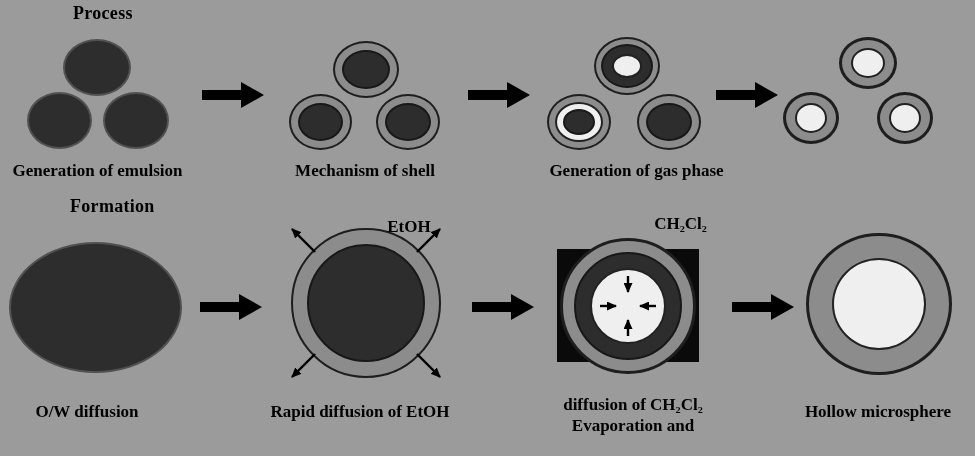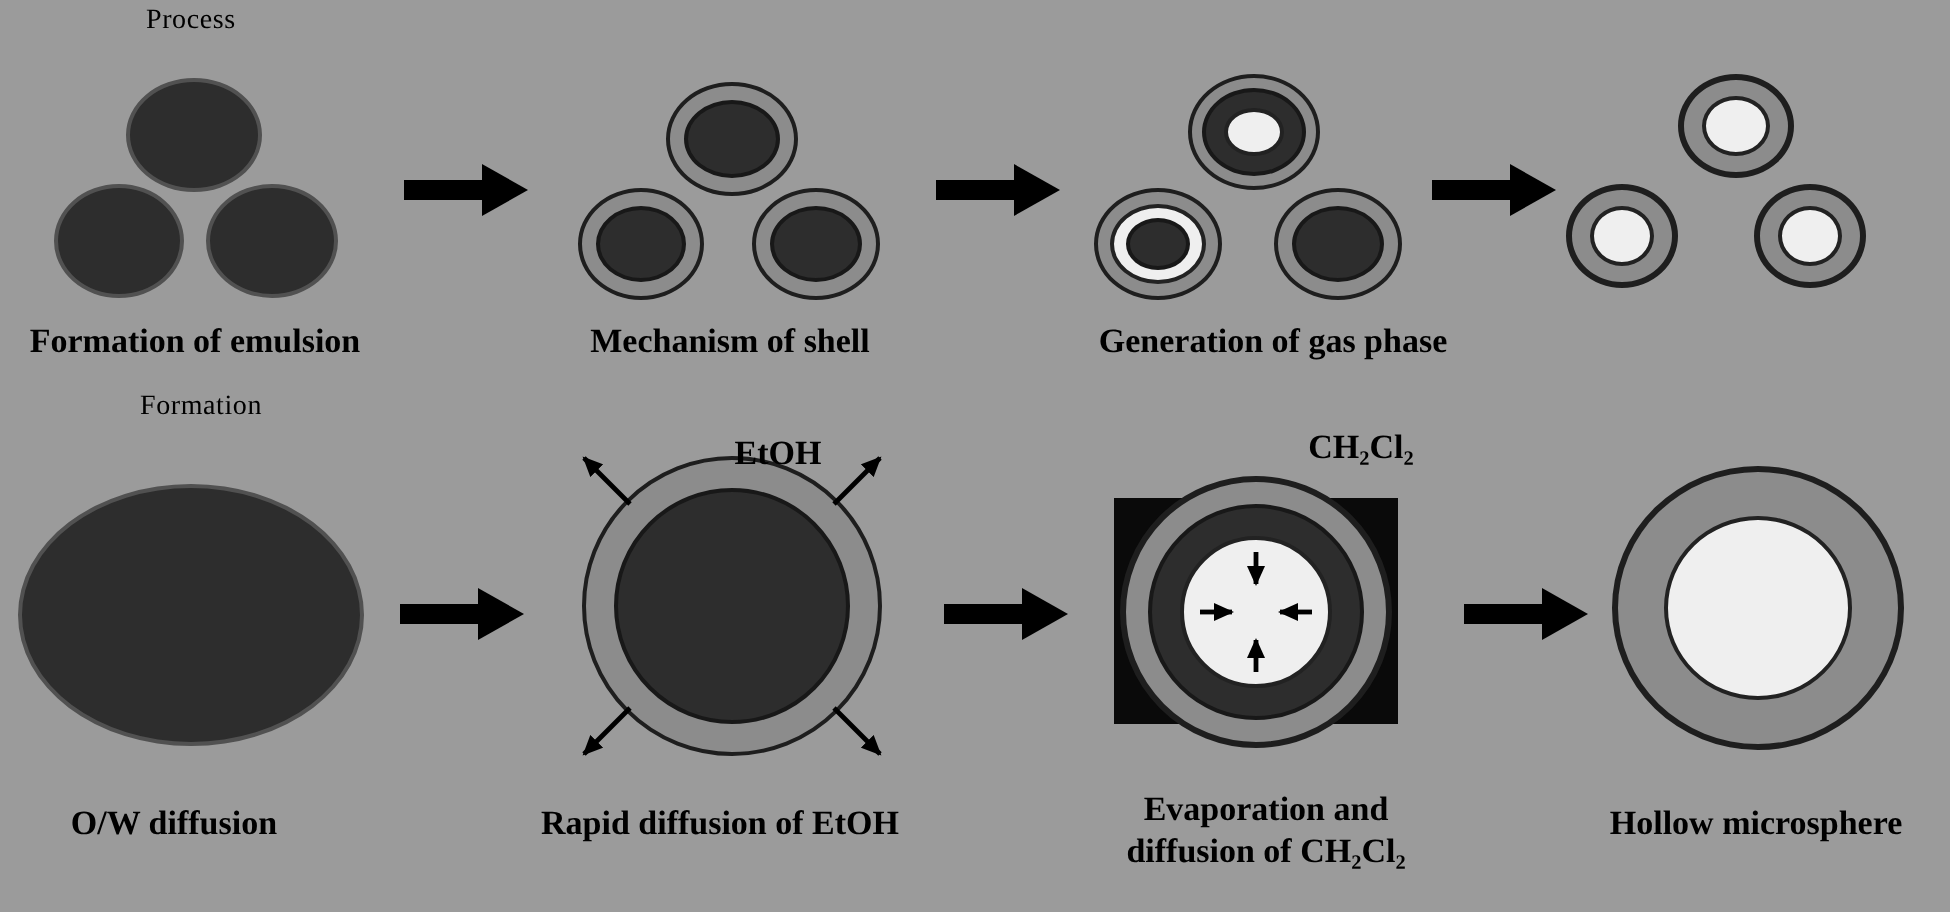--- a/index.html
+++ b/index.html
@@ -2,21 +2,21 @@
 <html><head>
 <meta charset="utf-8">
 <style>
   * { margin:0; padding:0; box-sizing:border-box; }
   html,body { background:#9b9b9b; }
   .canvas {
     position:relative; width:975px; height:456px;
     background:#9b9b9b; overflow:hidden;
     font-family:"Liberation Serif","DejaVu Serif",serif; color:#000;
   }
-  .section-title { position:absolute; font-size:14px; font-weight:normal; letter-spacing:.3px; }
+  .section-title { position:absolute; font-size:18px; font-weight:bold; letter-spacing:.3px; }
   .label { position:absolute; font-size:17px; font-weight:bold; text-align:center; line-height:21px; }
   .annotation { position:absolute; font-size:17px; font-weight:bold; text-align:center; }
   .circle { position:absolute; border-radius:50%; }
   .circle.solid { background:#2d2d2d; border:2px solid #515151; }
   .circle.shell { background:#8c8c8c; border:2px solid #1e1e1e; }
   .circle.strong { border-width:3px; }
   .inner { position:absolute; border-radius:50%; }
   .inner.dark  { background:#2d2d2d; border:2px solid #181818; }
   .inner.light { background:#efefef; border:2px solid #222222; }
   .arrow { position:absolute; width:62px; height:26px; }
@@ -30,21 +30,21 @@
 </head>
 <body>
 
 <div class="canvas">
 
   <div class="section-title" style="left:73px;top:3px">Process</div>
 
   <div class="circle solid" style="left:63px;top:39px;width:68px;height:57px"></div>
   <div class="circle solid" style="left:27px;top:92px;width:65px;height:57px"></div>
   <div class="circle solid" style="left:103px;top:92px;width:66px;height:57px"></div>
-  <div class="label" style="left:0px;top:160px;width:195px">Formation of emulsion</div>
+  <div class="label" style="left:0px;top:160px;width:195px">Generation of emulsion</div>
 
   <div class="arrow" style="left:202px;top:82px">
     <div class="shaft"></div>
     <div class="head"></div>
   </div>
 
   <div class="circle shell" style="left:333px;top:41px;width:66px;height:57px">
     <div class="inner dark" style="left:7px;top:7px;right:7px;bottom:7px"></div>
   </div>
   <div class="circle shell" style="left:289px;top:94px;width:63px;height:56px">
@@ -105,21 +105,21 @@
     <defs>
       <marker id="ah1" markerWidth="11" markerHeight="9" refX="9" refY="4.5" orient="auto" markerUnits="userSpaceOnUse">
         <path d="M0,0 L10,4.5 L0,9 Z" fill="#000"></path>
       </marker>
     </defs>
     <line x1="49" y1="46" x2="26" y2="23" stroke="#000" stroke-width="2.4" marker-end="url(#ah1)"></line>
     <line x1="151" y1="46" x2="174" y2="23" stroke="#000" stroke-width="2.4" marker-end="url(#ah1)"></line>
     <line x1="49" y1="148" x2="26" y2="171" stroke="#000" stroke-width="2.4" marker-end="url(#ah1)"></line>
     <line x1="151" y1="148" x2="174" y2="171" stroke="#000" stroke-width="2.4" marker-end="url(#ah1)"></line>
   </svg>
-  <div class="annotation" style="left:358px;top:217px;width:62px">EtOH</div>
+  <div class="annotation" style="left:378px;top:217px;width:62px">EtOH</div>
   <div class="label" style="left:245px;top:401px;width:230px">Rapid diffusion of EtOH</div>
 
   <div class="arrow" style="left:472px;top:294px">
     <div class="shaft"></div>
     <div class="head"></div>
   </div>
 
   <div class="black-square" style="left:557px;top:249px;width:142px;height:113px"></div>
   <div class="circle shell strong" style="left:560px;top:238px;width:136px;height:136px">
     <div class="inner dark" style="left:11px;top:11px;right:11px;bottom:11px"></div>
@@ -131,22 +131,22 @@
         <path d="M0,0 L10,4.5 L0,9 Z" fill="#000"></path>
       </marker>
     </defs>
     <line x1="40" y1="10" x2="40" y2="26" stroke="#000" stroke-width="2.4" marker-end="url(#ah2)"></line>
     <line x1="12" y1="40" x2="28" y2="40" stroke="#000" stroke-width="2.4" marker-end="url(#ah2)"></line>
     <line x1="68" y1="40" x2="52" y2="40" stroke="#000" stroke-width="2.4" marker-end="url(#ah2)"></line>
     <line x1="40" y1="70" x2="40" y2="54" stroke="#000" stroke-width="2.4" marker-end="url(#ah2)"></line>
   </svg>
   <div class="annotation" style="left:638px;top:214px;width:85px">CH₂Cl₂</div>
   <div class="label" style="left:523px;top:394px;width:220px">
+    <div>diffusion of CH₂Cl₂</div>
     <div>Evaporation and</div>
-    <div>diffusion of CH₂Cl₂</div>
   </div>
 
   <div class="arrow" style="left:732px;top:294px">
     <div class="shaft"></div>
     <div class="head"></div>
   </div>
 
   <div class="circle shell strong" style="left:806px;top:233px;width:146px;height:142px">
     <div class="inner light" style="left:23px;top:22px;right:23px;bottom:22px"></div>
   </div>

